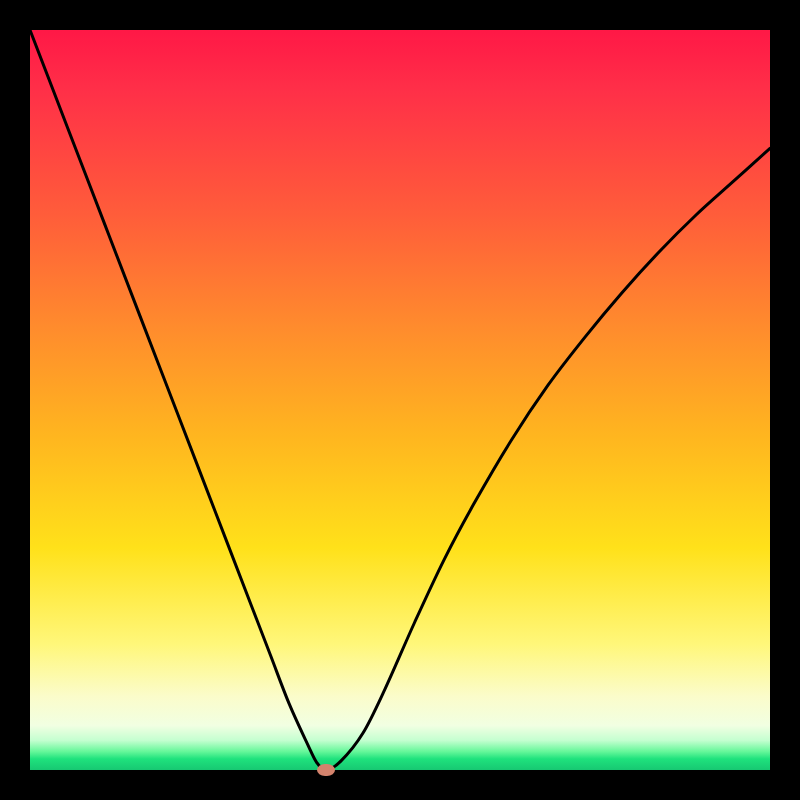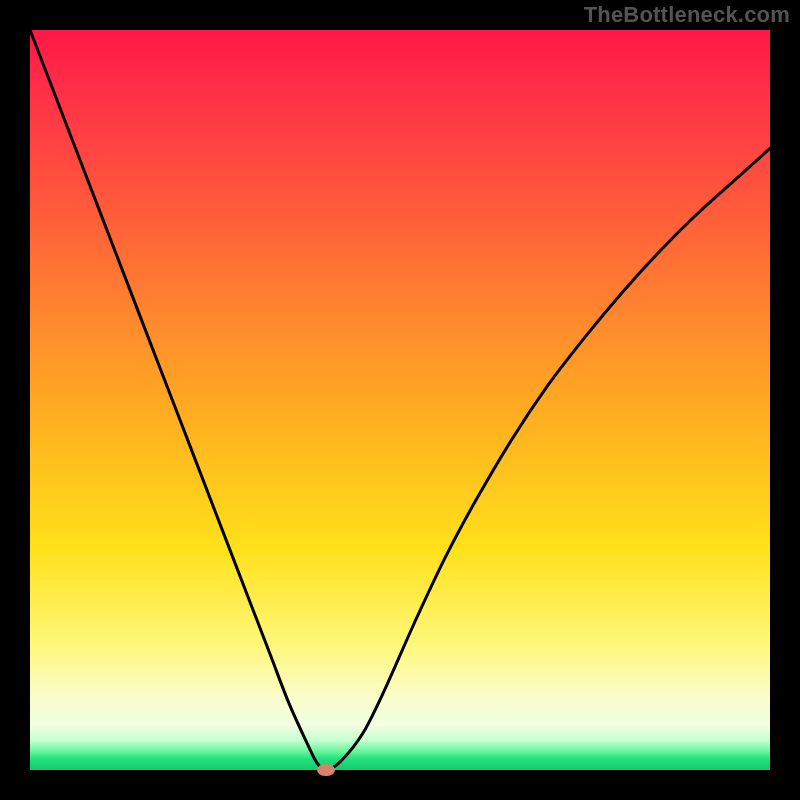--- a/index.html
+++ b/index.html
@@ -67,21 +67,20 @@
     border-radius: 8px / 6px;
     transform: translate(-50%, -50%);
     z-index: 5;
   }
 </style>
 </head>
 <body>
 
 <div class="frame">
 
-  <div class="watermark">TheBottleneck.com</div>
 
   <div class="plot-area">
 
     <svg class="curve" viewBox="0 0 740 740" preserveAspectRatio="none">
       <path id="curve-path" fill="none" stroke="#000000" stroke-width="3" stroke-linecap="round" stroke-linejoin="round" d="M 0 0 C 6.166666666666667 16.033333333333342, 24.666666666666664 64.13333333333338, 37 96.20000000000005 C 49.333333333333336 128.2666666666667, 61.666666666666664 160.33333333333331, 74 192.39999999999998 C 86.33333333333333 224.46666666666664, 98.66666666666667 256.53333333333336, 111 288.6 C 123.33333333333333 320.6666666666667, 135.66666666666666 352.73333333333335, 148 384.8 C 160.33333333333334 416.8666666666667, 172.66666666666666 448.93333333333334, 185 481 C 197.33333333333334 513.0666666666667, 212.75 553.1500000000001, 222 577.2 C 231.25 601.25, 234.33333333333334 609.2666666666667, 240.5 625.3 C 246.66666666666666 641.3333333333333, 252.83333333333334 658.5999999999999, 259 673.4 C 265.1666666666667 688.2, 272.875 704.2333333333333, 277.5 714.1 C 282.125 723.9666666666667, 283.6666666666667 728.2833333333333, 286.75 732.6 C 289.8333333333333 736.9166666666667, 291.9916666666667 740.2466666666667, 296 740 C 300.0083333333333 739.7533333333333, 304.6333333333333 737.2866666666666, 310.8 731.12 C 316.9666666666667 724.9533333333334, 325.6 715.0866666666667, 333 703 C 340.4 690.9133333333333, 346.56666666666666 677.1, 355.2 658.6 C 363.8333333333333 640.1, 374.93333333333334 613.5833333333334, 384.8 592 C 394.6666666666667 570.4166666666666, 404.53333333333336 548.8333333333334, 414.40000000000003 529.1 C 424.2666666666667 509.3666666666667, 432.9 493.33333333333337, 444 473.6 C 455.1 453.8666666666667, 468.6666666666667 430.43333333333334, 481 410.7 C 493.3333333333333 390.96666666666664, 505.6666666666667 372.46666666666664, 518 355.2 C 530.3333333333334 337.93333333333334, 542.6666666666666 322.5166666666667, 555 307.1 C 567.3333333333334 291.68333333333334, 579.6666666666666 276.8833333333333, 592 262.7 C 604.3333333333334 248.51666666666665, 616.6666666666666 234.95, 629 222 C 641.3333333333334 209.05, 653.6666666666666 196.71666666666667, 666 185 C 678.3333333333334 173.28333333333333, 690.6666666666666 162.79999999999993, 703 151.69999999999993 C 715.3333333333334 140.59999999999994, 733.8333333333334 123.94999999999997, 740 118.39999999999998"></path>
     </svg>
 
     <div class="marker" id="optimal-marker" style="left: 296px; top: 740px; background: rgb(212, 131, 109);"></div>
   </div>
 </div>

